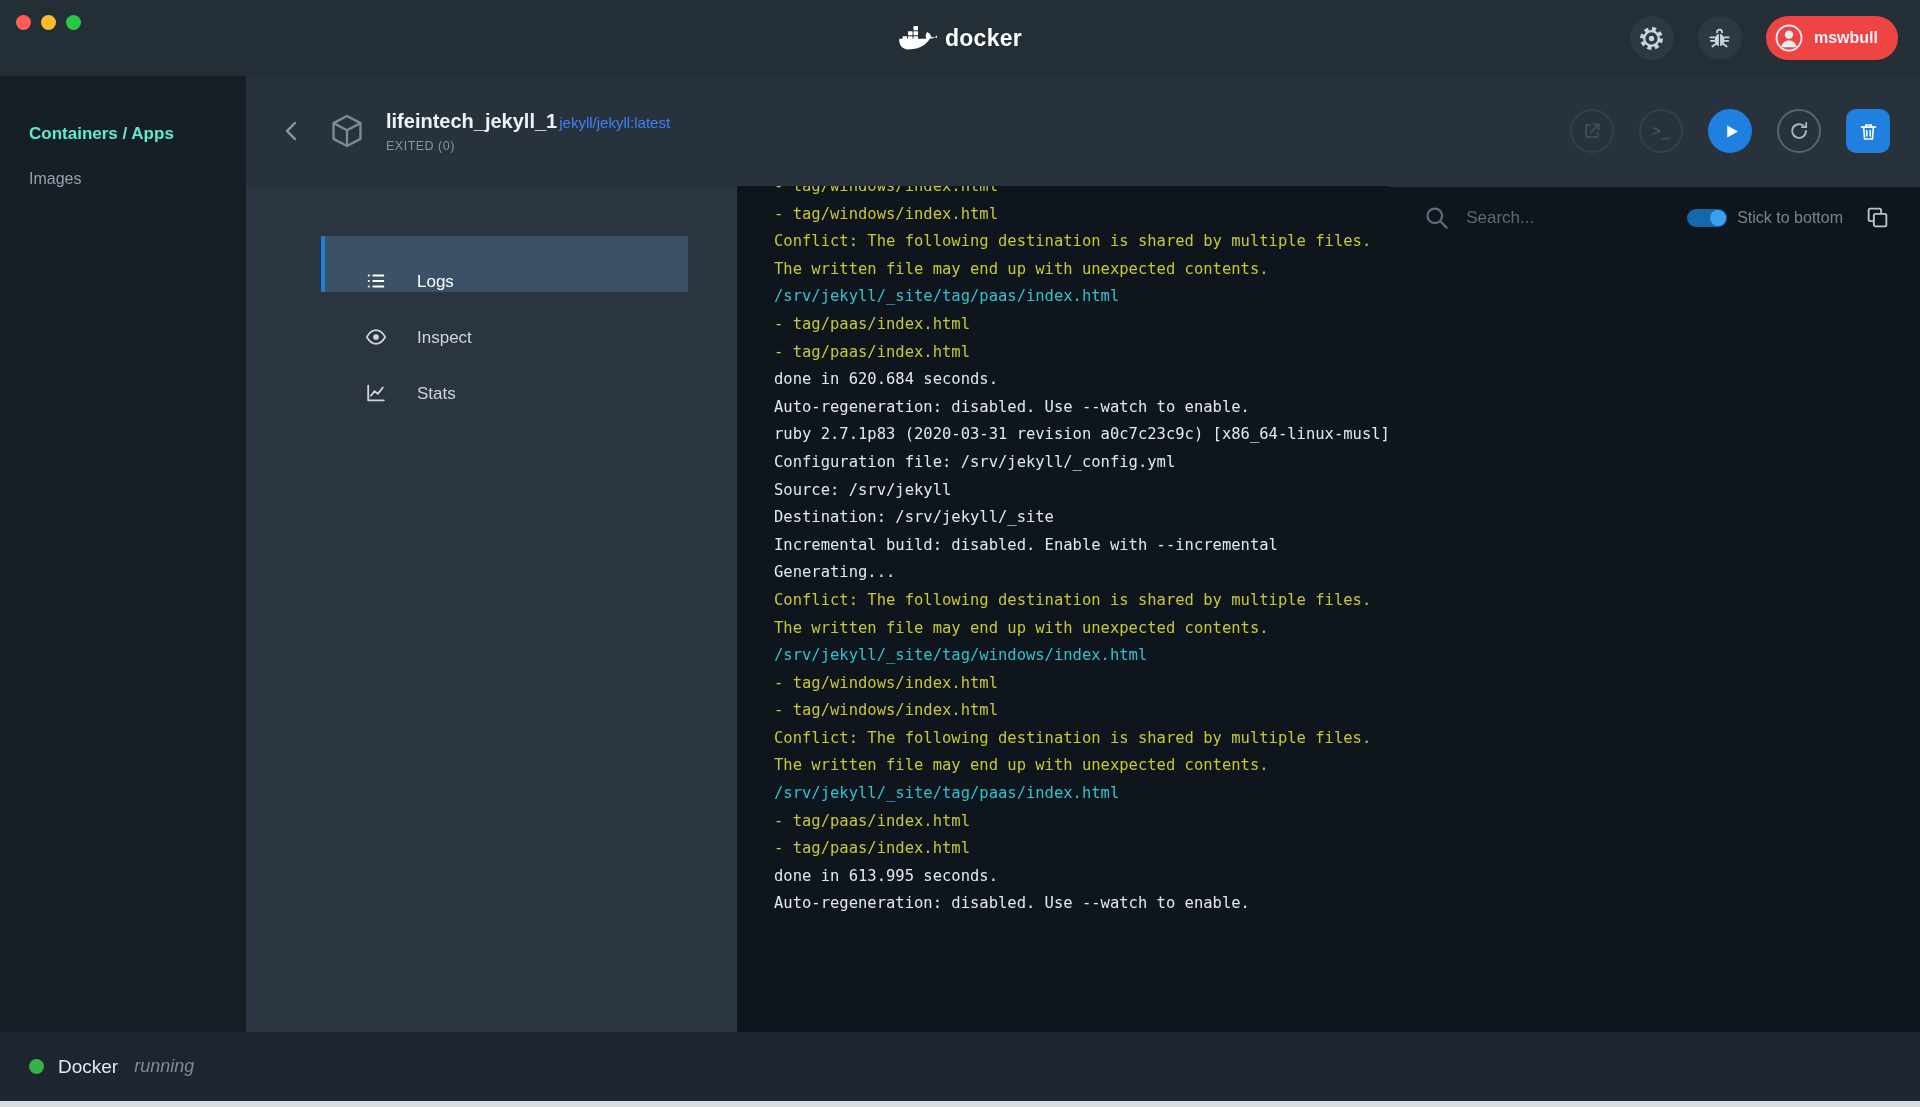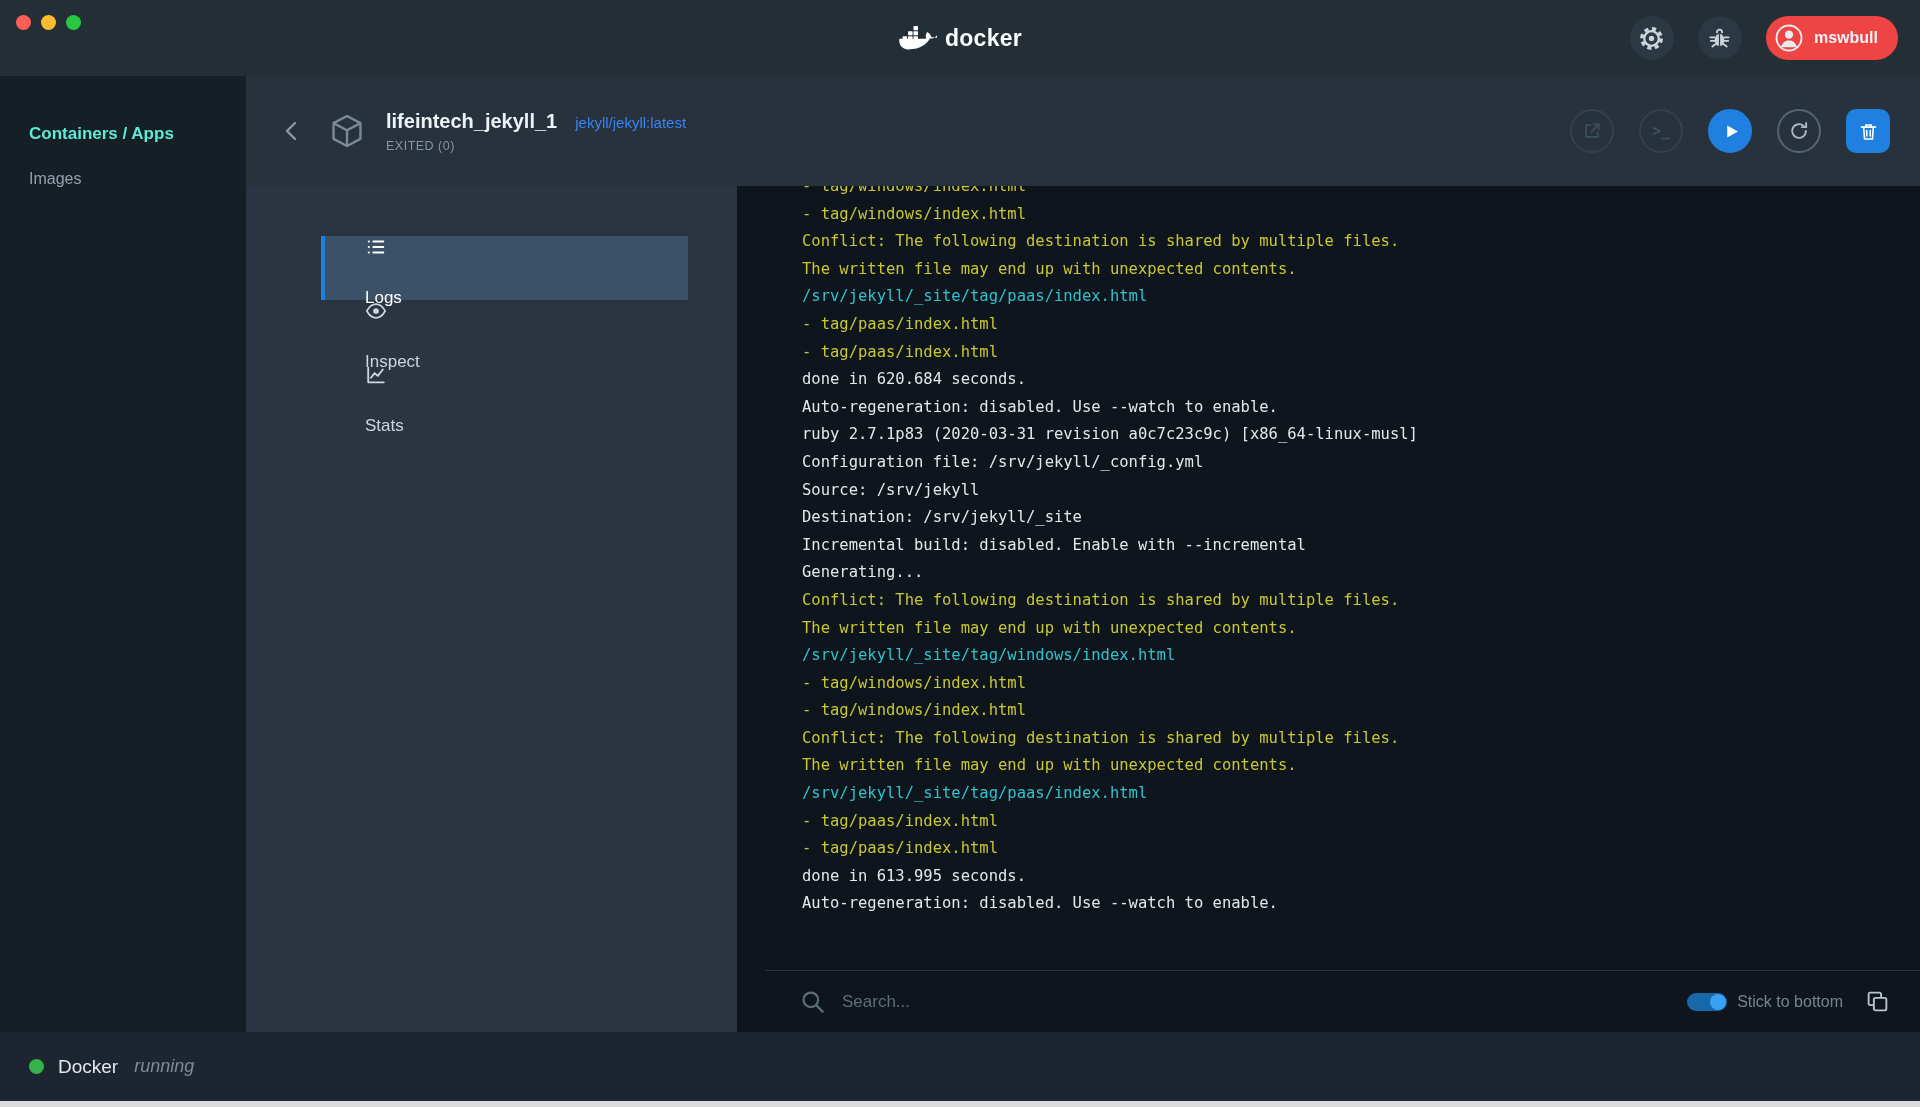--- a/index.html
+++ b/index.html
@@ -32,44 +32,44 @@
   .sidebar-item.active { color:#5eead4; font-weight:bold; font-size:17px; }
 
   .main { flex:1; display:flex; flex-direction:column; min-width:0; }
 
   
   .container-header { height:110px; flex:0 0 auto; background:#27323c;
     display:flex; align-items:center; padding:0 30px 0 34px; }
   .back-btn { margin-right:24px; display:flex; align-items:center; }
   .pkg-icon { margin-right:20px; display:flex; }
   .title-block { display:flex; flex-direction:column; }
-  .title-row { display:flex; align-items:baseline; gap:18px; }
+  .title-row { display:flex; align-items:baseline; gap:2px; }
   .container-name { font-size:20px; font-weight:600; color:#eef2f6; }
   .image-link { font-size:15px; color:#3b82f6; text-decoration:none; }
   .container-status { font-size:12.5px; color:#8595a1; letter-spacing:.5px; margin-top:6px; }
   .header-actions { margin-left:auto; display:flex; align-items:center; gap:25px; }
   .action-btn { width:44px; height:44px; border-radius:50%;
     display:flex; align-items:center; justify-content:center; border:2px solid transparent; }
   .action-btn.disabled { border-color:#33414d; color:#3e5060; cursor:default; }
   .action-btn.restart { border-color:#55666f; }
   .action-btn.play { background:#1f80e0; border-color:#1f80e0; }
   .action-btn.delete { background:#1f80e0; border-color:#1f80e0; border-radius:10px; }
 
   
   .content { flex:1; display:flex; min-height:0; }
   .detail-nav { width:491px; flex:0 0 auto; background:#2a3541; padding-top:50px; }
-  .nav-row { width:367px; height:64px; margin-left:75px; display:flex; align-items:flex-start;
-    padding-left:44px; gap:30px; color:#cdd6dd; font-size:17px; position:relative; cursor:pointer;flex-direction:column; }
+  .nav-row { width:367px; height:56px; margin-left:75px; display:flex; align-items:flex-end;
+    padding-left:44px; gap:30px; color:#cdd6dd; font-size:17px; position:relative; cursor:pointer; }
   .nav-row.active { background:#3a5168; color:#ffffff; }
   .nav-row.active::before { content:""; position:absolute; left:0; top:0; bottom:0;
     width:4px; background:#1f80e0; }
   .nav-row svg { flex:0 0 auto; }
 
   
-  .log-panel { flex:1; min-width:0; background:#0f151c; display:flex; flex-direction:column;padding-left:28px; }
+  .log-panel { flex:1; min-width:0; background:#0f151c; display:flex; flex-direction:row; }
   .log-scroll { flex:1; overflow:hidden; padding-left:37px; }
   .log-lines { margin-top:-13px; }
   .log-line { font-family:"DejaVu Sans Mono", monospace; font-size:15.5px;
     line-height:27.6px; white-space:pre; }
   .log-line.yellow { color:#c8c832; }
   .log-line.cyan   { color:#2fc3ce; }
   .log-line.white  { color:#e3e8eb; }
 
   .log-toolbar { height:62px; flex:0 0 auto; border-top:1px solid #27323d;
     display:flex; align-items:center; padding:0 30px 0 34px; }

